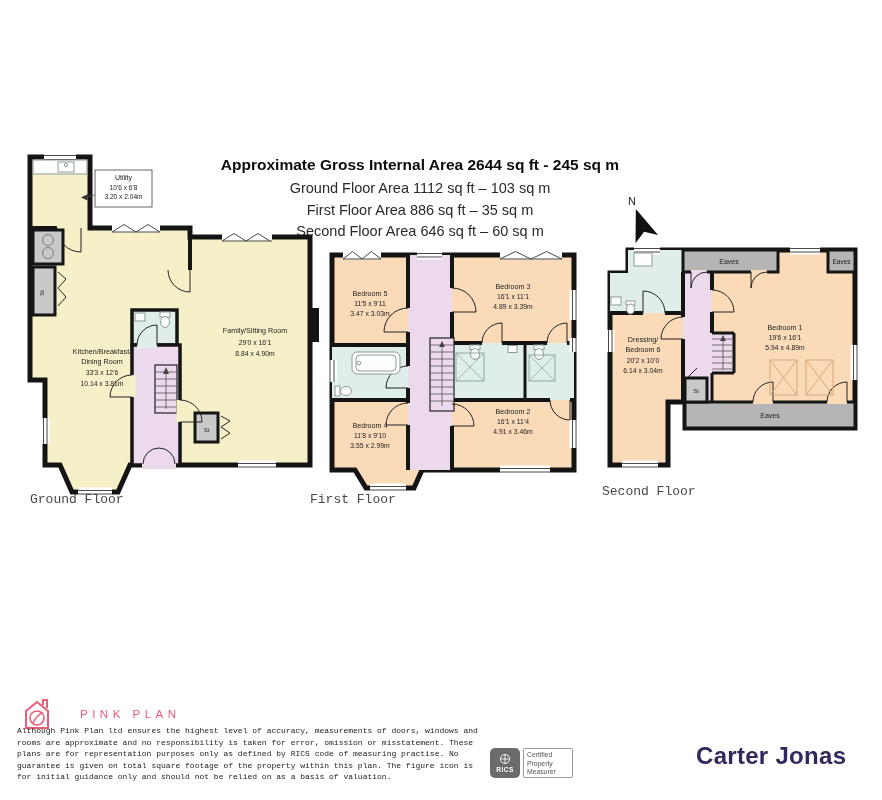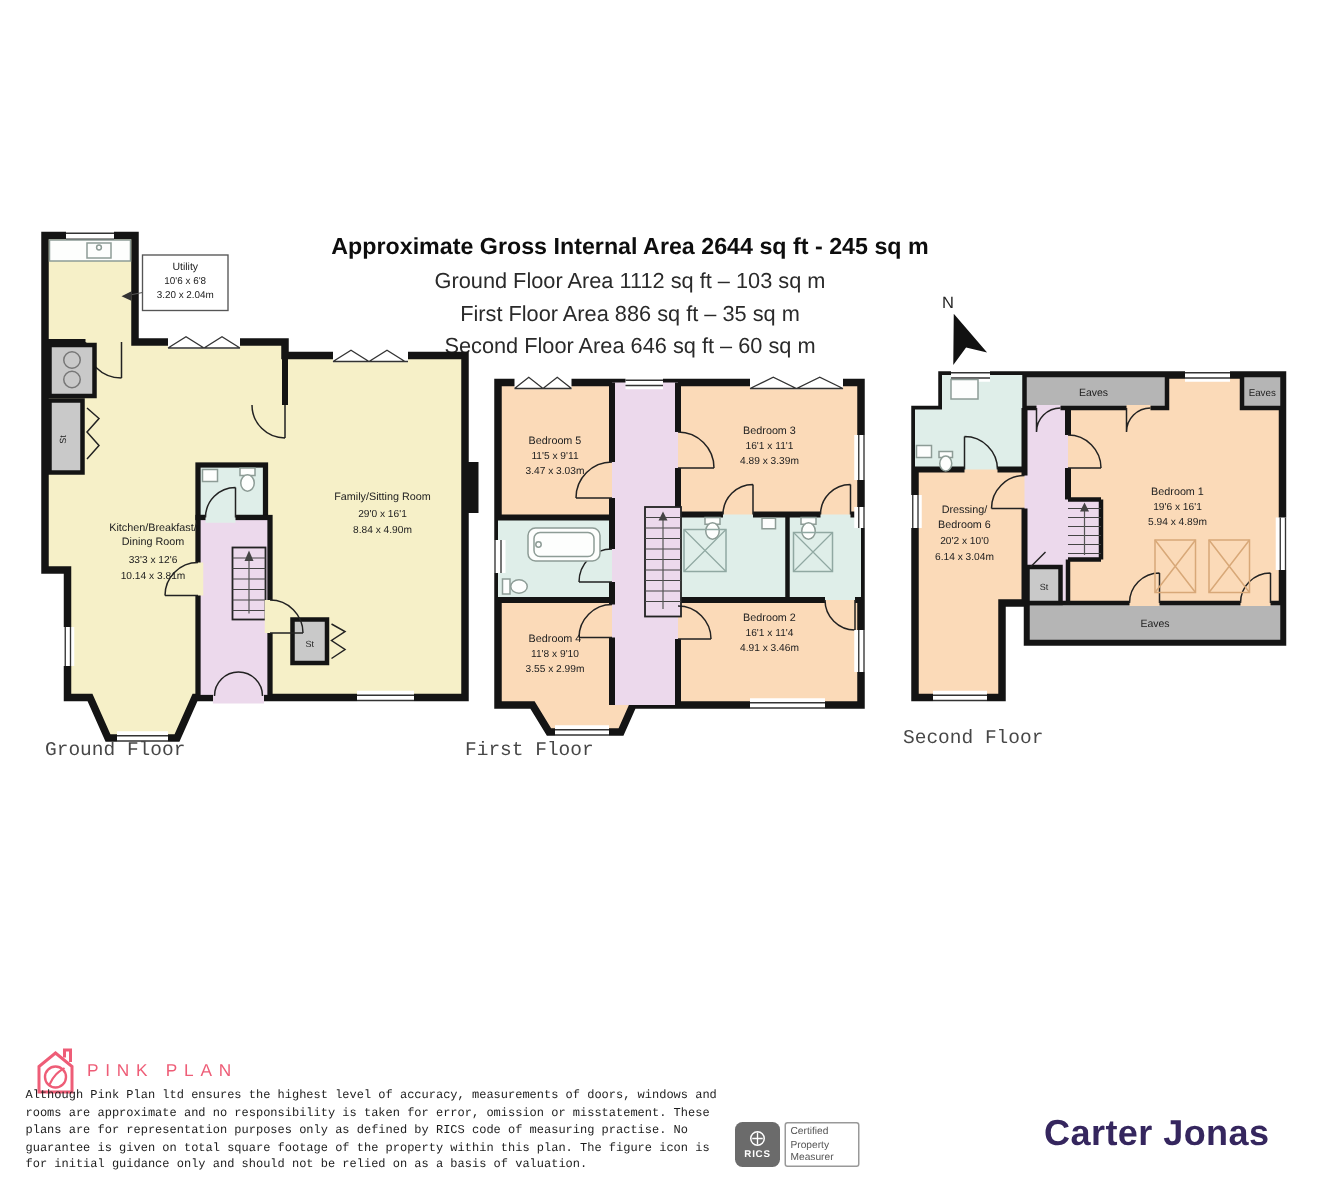--- a/index.html
+++ b/index.html
@@ -13,21 +13,21 @@
   svg text{font-family:"Liberation Sans",sans-serif;fill:#222;}
   .wall4{stroke:#141414;stroke-width:4;fill:none;}
   .wall3{stroke:#141414;stroke-width:3;fill:none;}
   .door{stroke:#222;stroke-width:1;fill:none;}
   .win{fill:#ffffff;}
   .winline{stroke:#333;stroke-width:0.9;fill:none;}
   .thin{stroke:#555;stroke-width:0.8;fill:none;}
   .fix{stroke:#8d9c96;stroke-width:1;fill:#fdfefd;}
   .ward{stroke:#d8a878;stroke-width:1;fill:none;}
   .rung{stroke:#444;stroke-width:0.7;fill:none;}
-  .footer-brand{position:absolute;left:20px;top:697px;display:flex;align-items:center;gap:4px;}
+  .footer-brand{position:absolute;left:20px;top:697px;display:flex;align-items:center;gap:26px;}
   .brand-text{font-size:11.5px;letter-spacing:4.5px;color:#ee5d77;}
   .disclaimer{position:absolute;left:17px;top:725px;width:470px;font-size:8px;line-height:11.5px;color:#1c1c1c;font-family:Liberation Mono, monospace;}
   .rics-wrap{position:absolute;left:490px;top:748px;display:flex;align-items:flex-start;}
   .rics-badge{width:30px;height:30px;background:#6b6b6b;border-radius:5px;display:flex;flex-direction:column;
               align-items:center;justify-content:center;}
   .rics-text{color:#fff;font-size:6.5px;font-weight:bold;letter-spacing:0.5px;margin-top:1px;}
   .cert-box{width:42px;height:24px;border:1px solid #999;border-radius:2px;margin-left:3px;
             padding:2px 3px;font-size:6.8px;line-height:8.6px;color:#555;}
   .agent{position:absolute;left:696px;top:742px;font-size:24px;font-weight:600;color:#35265e;letter-spacing:0.3px;}
 </style>

